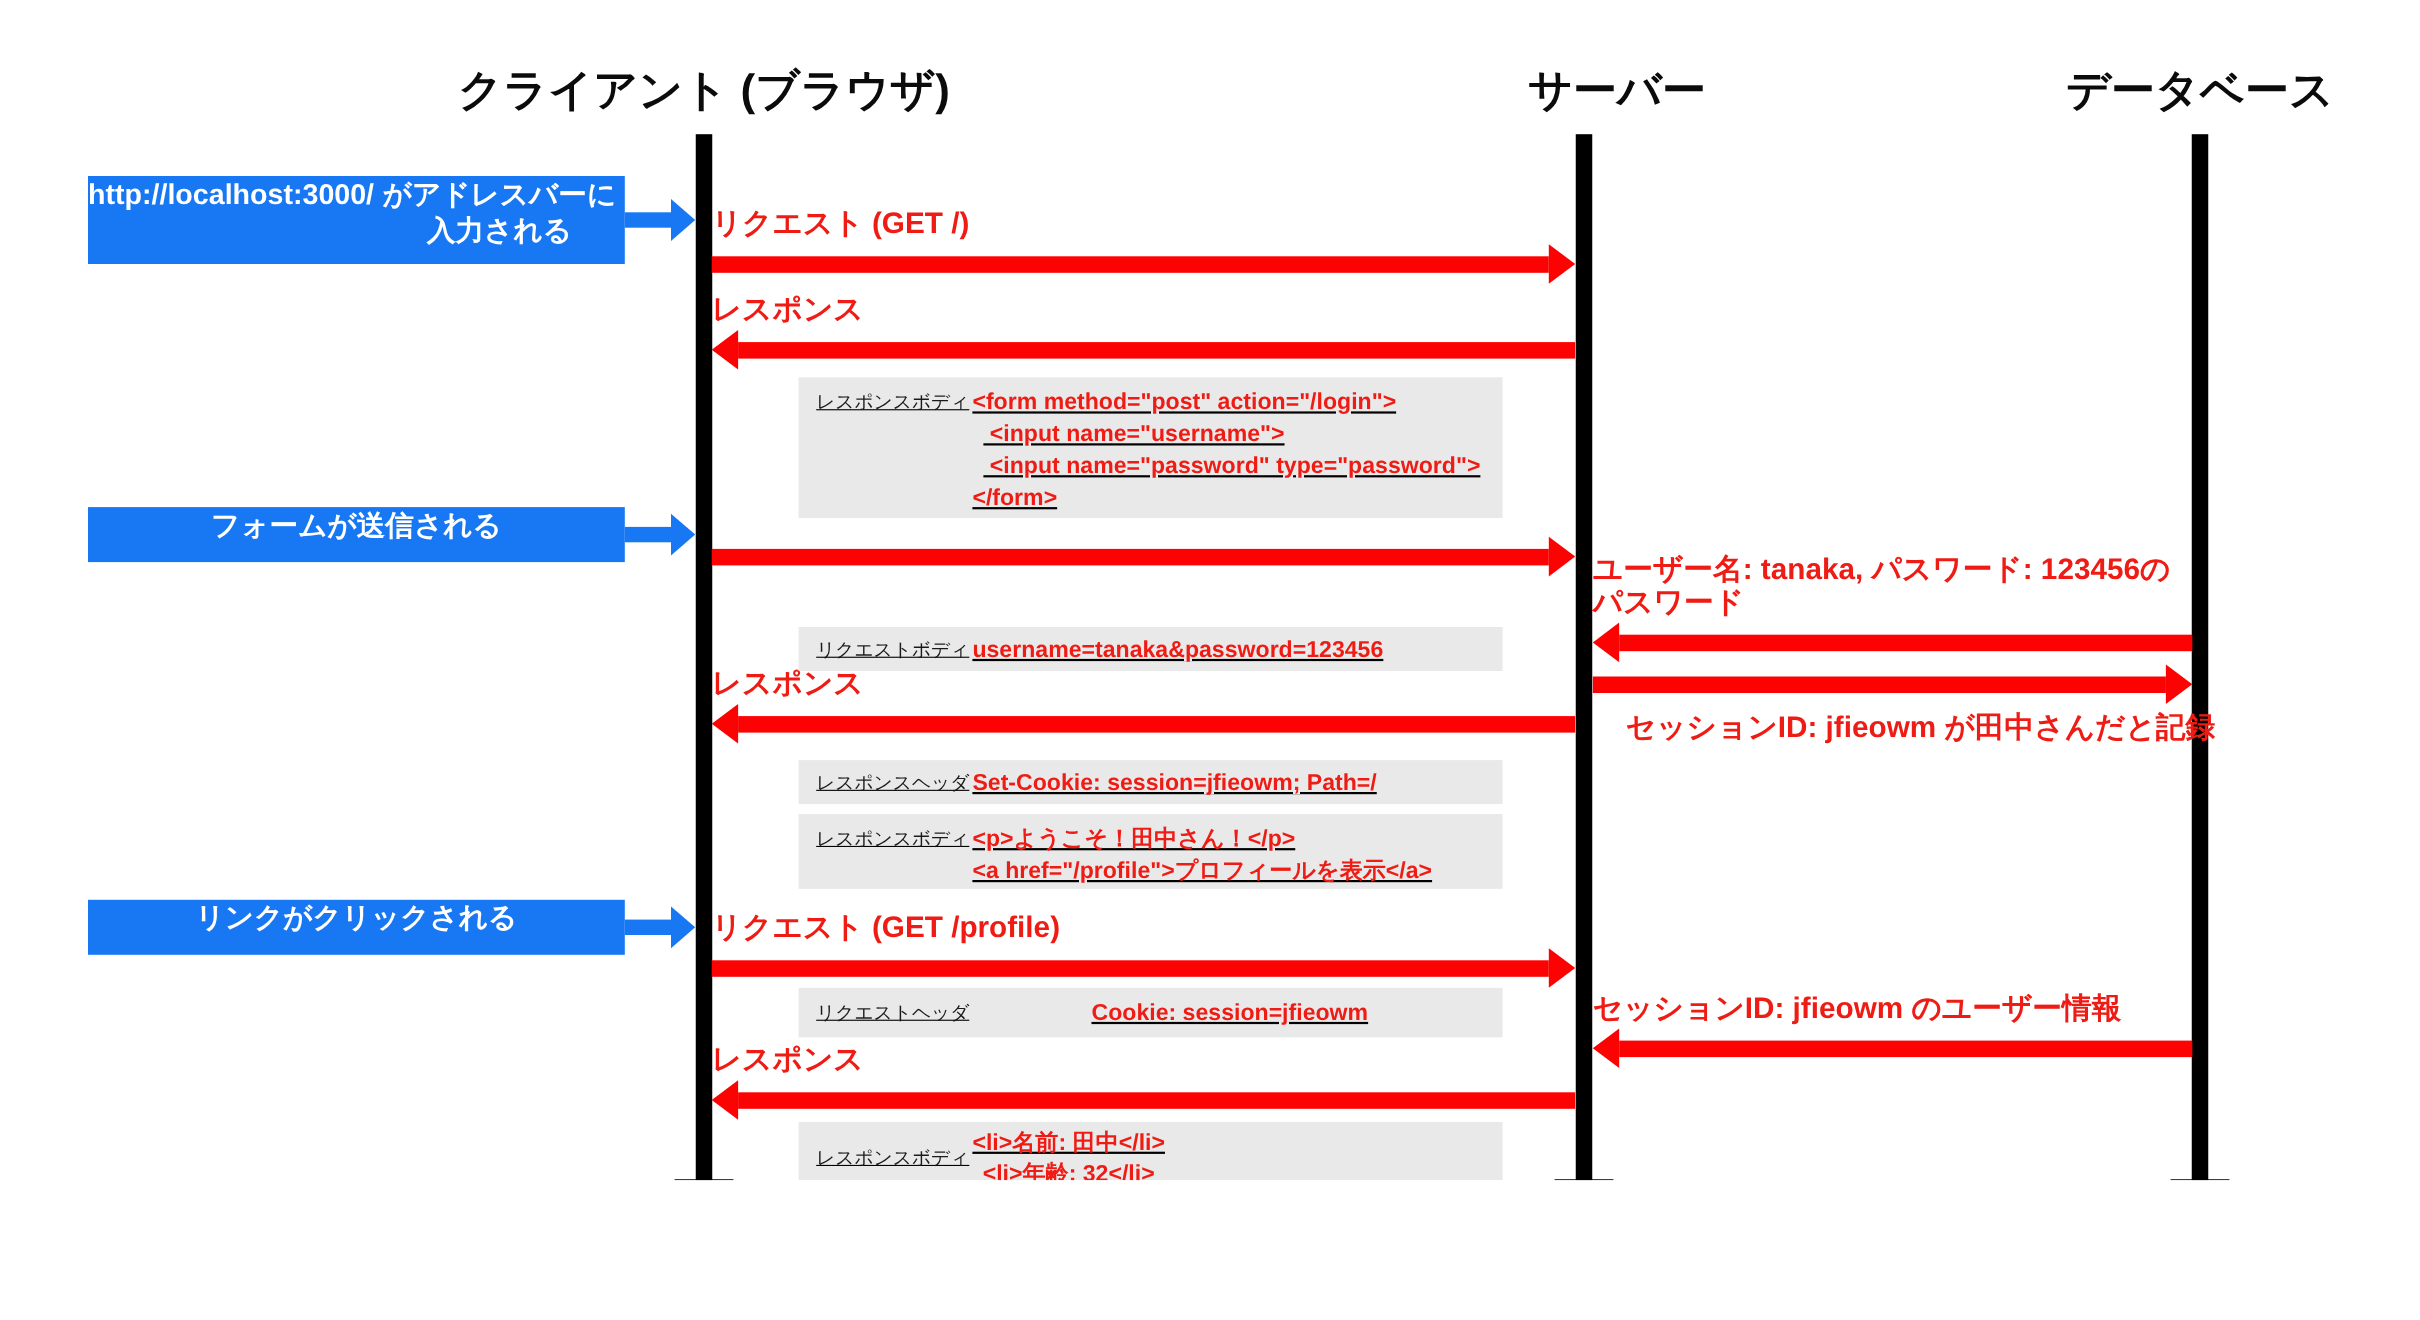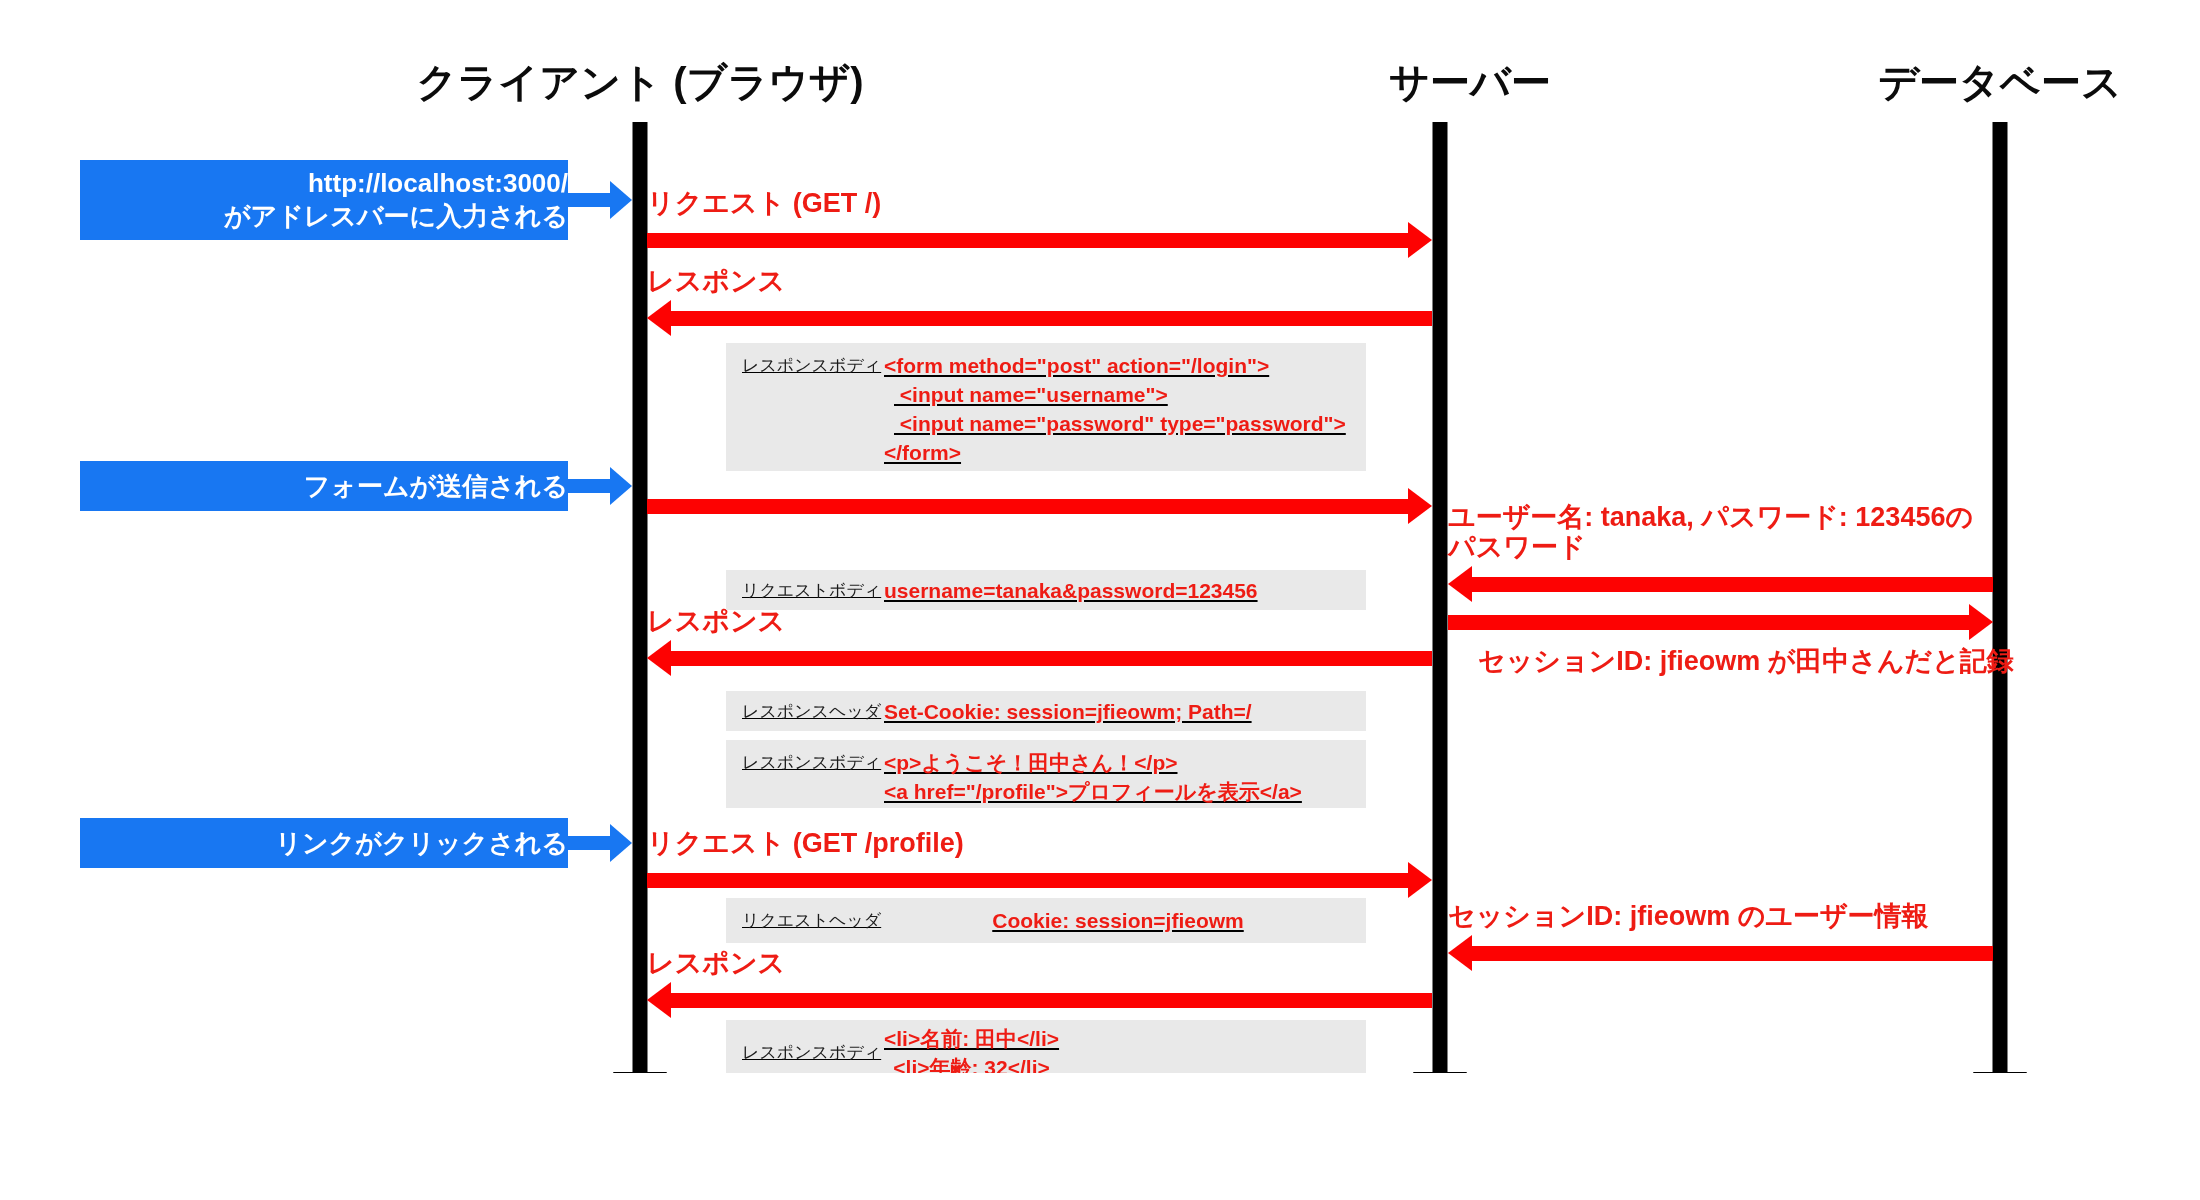--- a/index.html
+++ b/index.html
@@ -11,21 +11,21 @@
                color:#0b0b0b;white-space:nowrap;line-height:48px;}
 
   
   .lifeline{position:absolute;width:15px;background:#000;transform:translateX(-50%);}
   .lifeline-head{position:absolute;transform:translateX(-50%);width:0;height:0;
                  border-left:27px solid transparent;border-right:27px solid transparent;
                  border-top:48px solid #000;}
 
   
   .event-box{position:absolute;left:80px;width:488px;background:#1877F2;color:#fff;
-             display:flex;flex-direction:column;align-items:flex-end;justify-content:center;
+             display:flex;flex-direction:row;align-items:flex-start;justify-content:center;
              font-weight:bold;font-size:26px;line-height:33px;text-align:center;}
   .event-arrow{position:absolute;display:flex;align-items:center;height:40px;}
   .event-arrow .shaft{flex:1;height:14px;background:#1877F2;}
   .event-arrow .head{width:0;height:0;border-top:19px solid transparent;
                      border-bottom:19px solid transparent;border-left:22px solid #1877F2;}
 
   
   .msg{position:absolute;display:flex;flex-direction:column;}
   .msg-label{text-align:left;color:#ee1c14;font-weight:bold;font-size:27px;line-height:30px;
              white-space:nowrap;margin-bottom:4px;}

